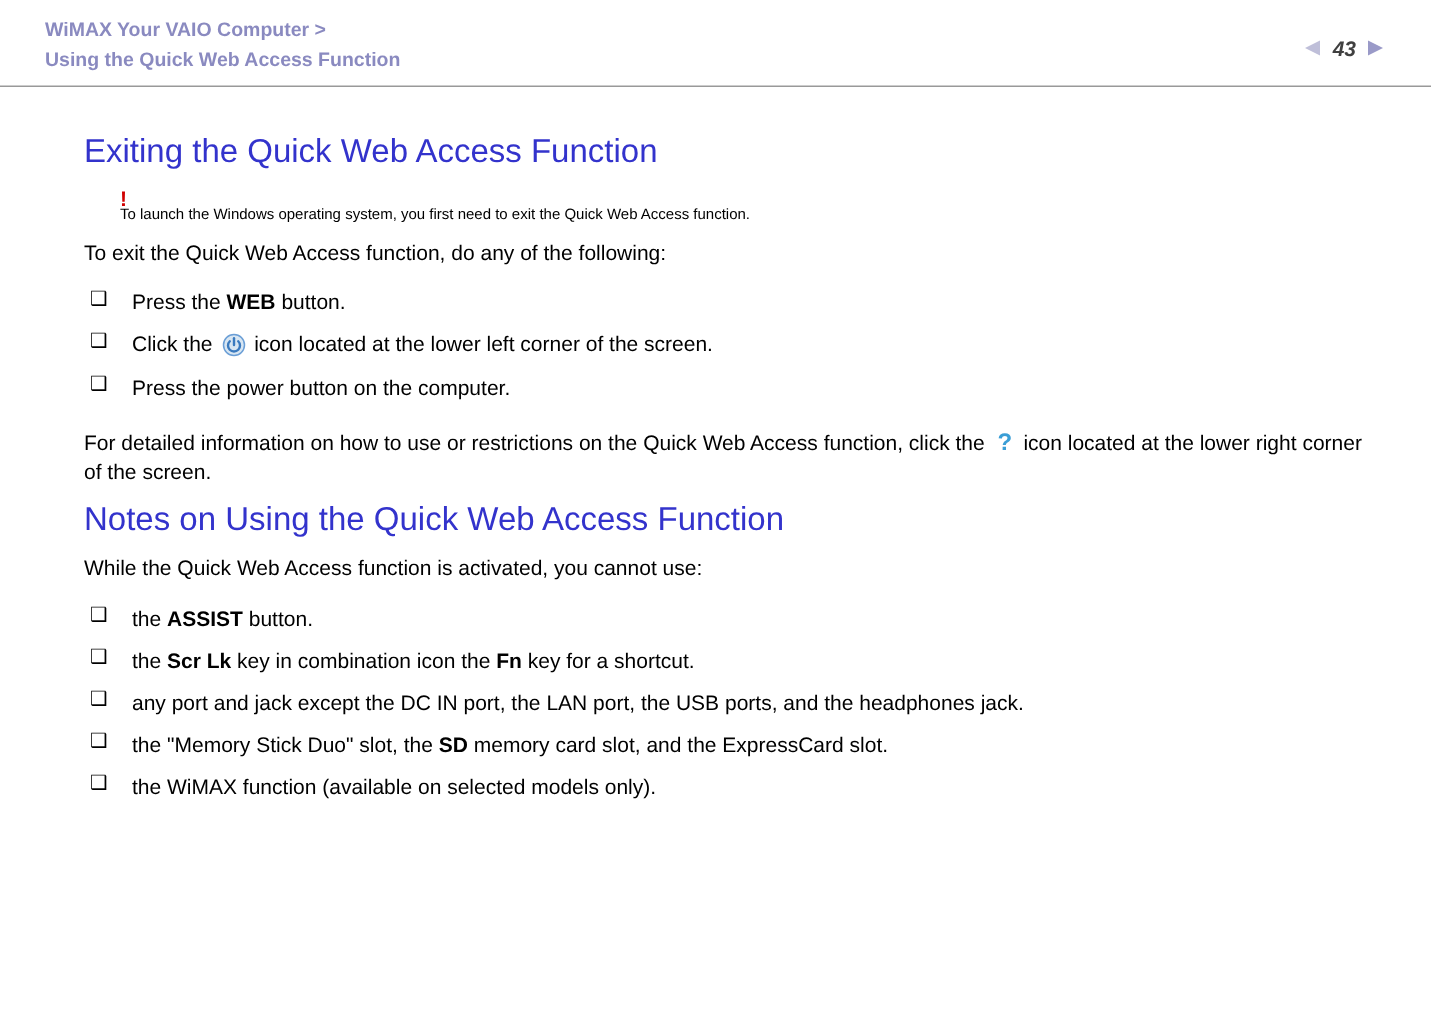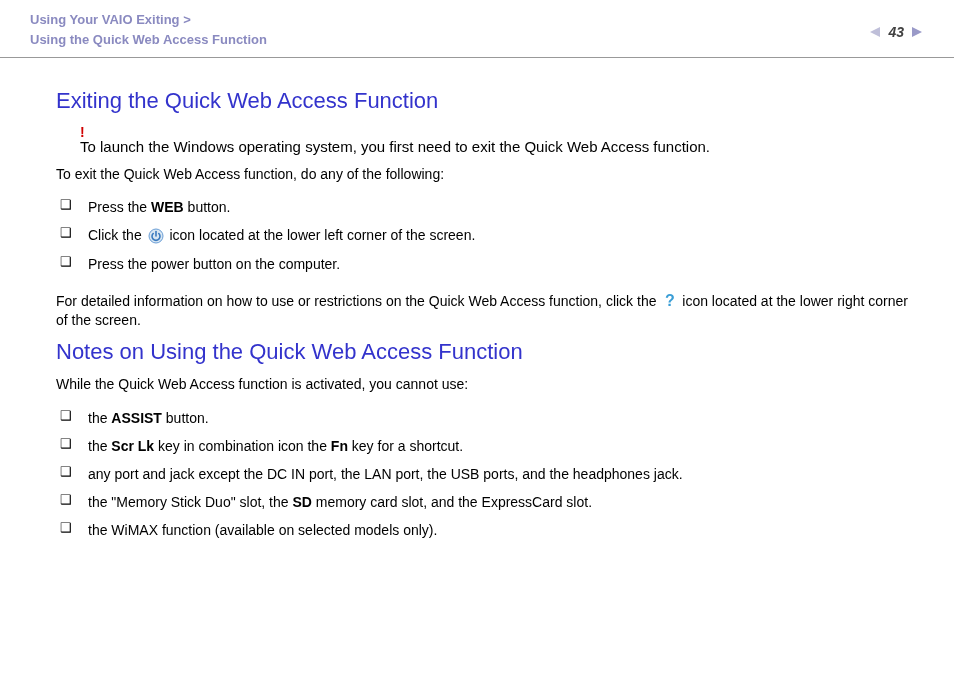--- a/index.html
+++ b/index.html
@@ -66,21 +66,21 @@
   }
   .warn-mark {
     color: #d00000;
     font-weight: bold;
     font-size: 14px;
     display: block;
     margin-bottom: -2px;
   }
   .warn-text {
     color: #000;
-    font-size: 15px;
+    font-size: 10px;
   }
   p { margin: 6px 0 10px 0; line-height: 1.3; }
   ul.sq {
     list-style: none;
     padding: 0 0 0 4px;
     margin: 6px 0 14px 0;
   }
   ul.sq li {
     padding: 5px 0 5px 28px;
     position: relative;
@@ -102,21 +102,21 @@
     top: -1px;
   }
   .inline-icon svg { display: block; }
   b { font-weight: bold; }
 </style>
 </head>
 <body>
 
 <div class="header">
   <div class="breadcrumb">
-    <span>Using Your VAIO Exiting</span>
+    <span>WiMAX Your VAIO Computer</span>
     <span class="gt">&gt;</span><br>
     <span>Using the Quick Web Access Function</span>
   </div>
   <div class="page-nav">
     <span class="arrow">
       <svg width="14" height="12" viewBox="0 0 14 12">
           <polygon points="12,1 12,11 2,6" fill="#bfbfd9"></polygon>
         </svg>
     </span>
     <span class="page-num">43</span>

